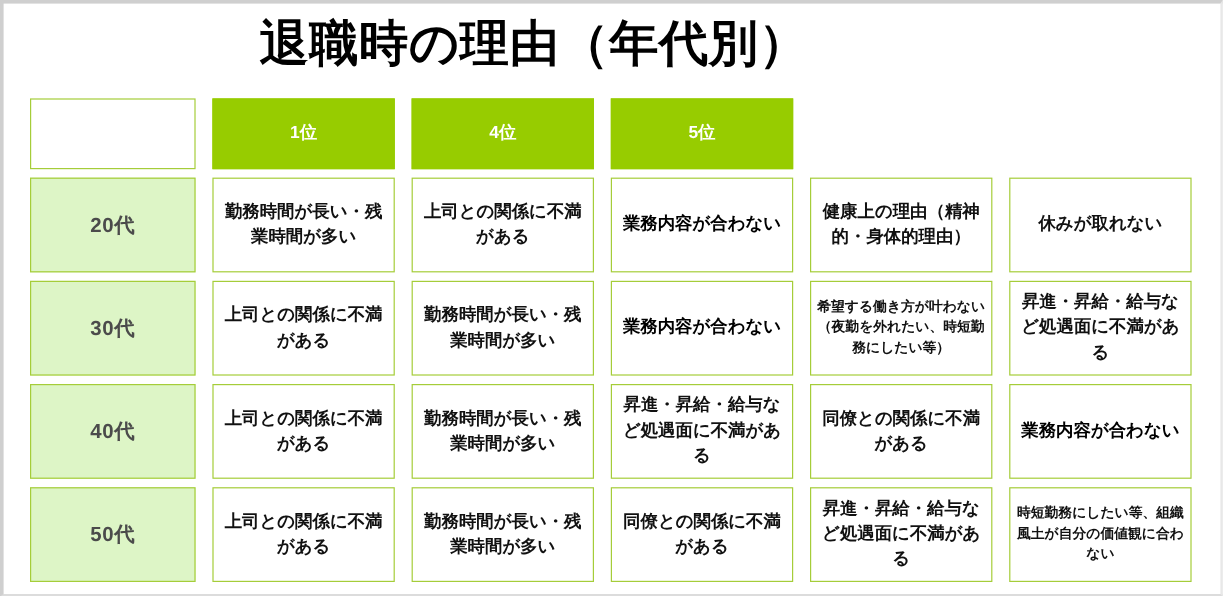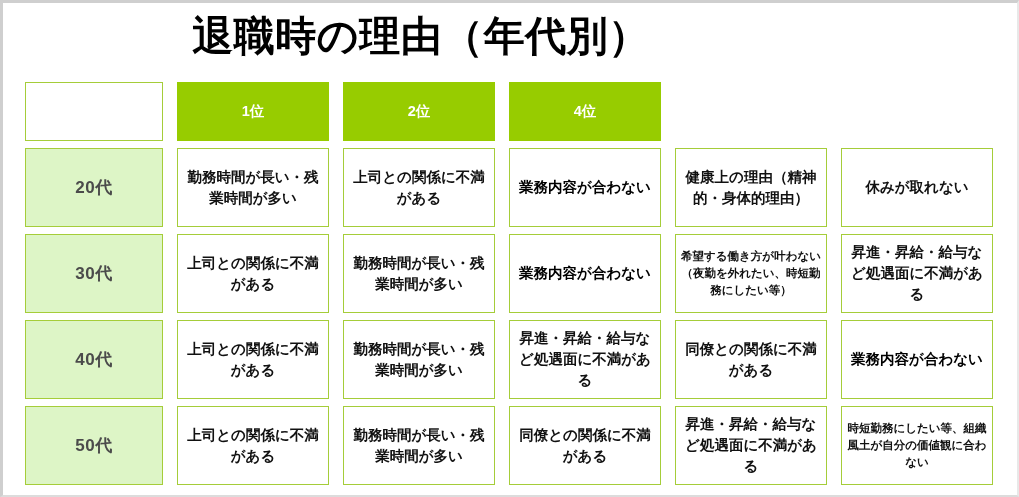--- a/index.html
+++ b/index.html
@@ -29,20 +29,21 @@
     left: 0;
     top: 5px;
     width: 836px;
     text-align: center;
     font-size: 41px;
     font-weight: bold;
     color: #000000;
     letter-spacing: 0.5px;
     line-height: 56px;
     white-space: nowrap;
+    padding-left: 24px;
   }
   #table {
     position: absolute;
     left: 22px;
     top: 79px;
     width: 974px;
   }
   .row {
     display: flex;
     width: 100%;
@@ -97,22 +98,22 @@
 
 <div id="slide">
 
   <div id="title">退職時の理由（年代別）</div>
 
   <div id="table">
 
     <div class="row row-head">
       <div class="cell c-corner corner-cell"></div>
       <div class="cell c-data head-cell">1位</div>
-      <div class="cell c-data head-cell">2位</div>
       <div class="cell c-data head-cell">4位</div>
+      <div class="cell c-data head-cell">5位</div>
     </div>
 
     <div class="row row-body">
       <div class="cell c-label label-cell">20代</div>
       <div class="cell c-data">勤務時間が長い・残業時間が多い</div>
       <div class="cell c-data">上司との関係に不満がある</div>
       <div class="cell c-data hl">業務内容が合わない</div>
       <div class="cell c-data">健康上の理由（精神的・身体的理由）</div>
       <div class="cell c-data">休みが取れない</div>
     </div>

